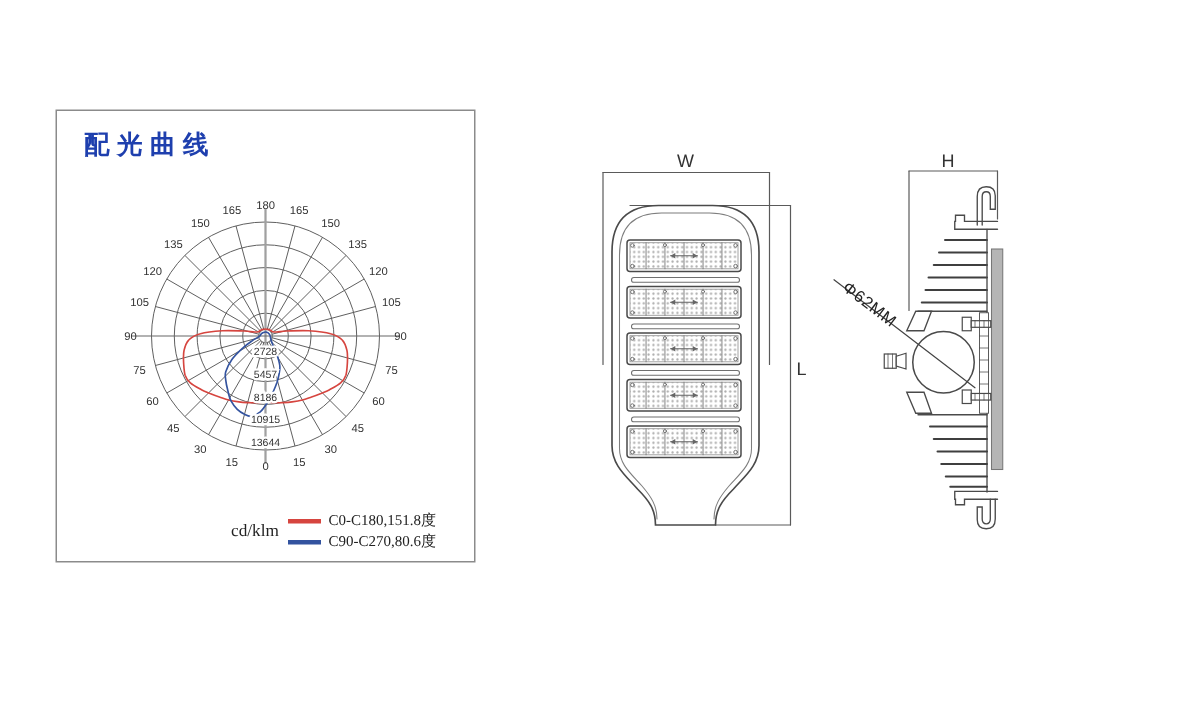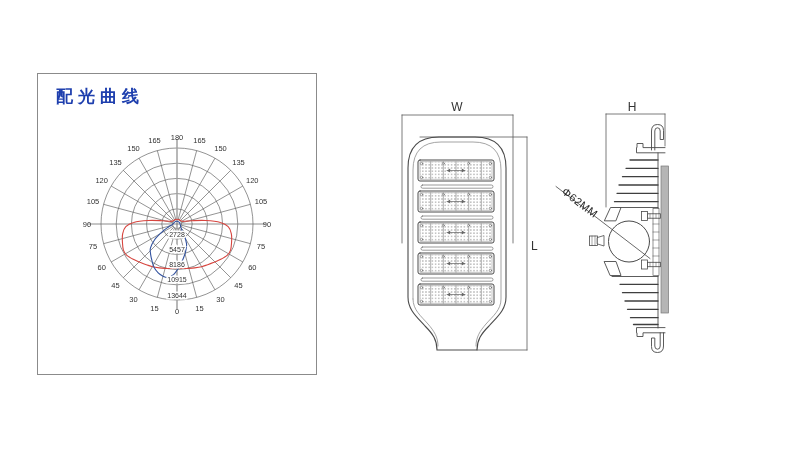--- a/index.html
+++ b/index.html
@@ -243,14 +243,27 @@
         <g font-size="7" fill="#333" text-anchor="middle">
           <text x="0" y="12.7" stroke="#fff" stroke-width="3" paint-order="stroke">2728</text>
           <text x="0" y="27.9" stroke="#fff" stroke-width="3" paint-order="stroke">5457</text>
           <text x="0" y="43.1" stroke="#fff" stroke-width="3" paint-order="stroke">8186</text>
           <text x="0" y="58.3" stroke="#fff" stroke-width="3" paint-order="stroke">10915</text>
           <text x="0" y="73.5" stroke="#fff" stroke-width="3" paint-order="stroke">13644</text>
         </g>
       </g>
   </svg>
 
+  <div class="legend">
+    <span class="cdklm">cd/klm</span>
+    <div class="lrows" id="legend-rows">
+        <div class="lrow">
+          <span class="sw" style="background: rgb(214, 69, 63);"></span>
+          <span class="llabel">C0-C180,151.8度</span>
+        </div>
+        <div class="lrow">
+          <span class="sw" style="background: rgb(51, 83, 159);"></span>
+          <span class="llabel">C90-C270,80.6度</span>
+        </div>
+      </div>
+  </div>
 
 </div>
 
 </body></html>

